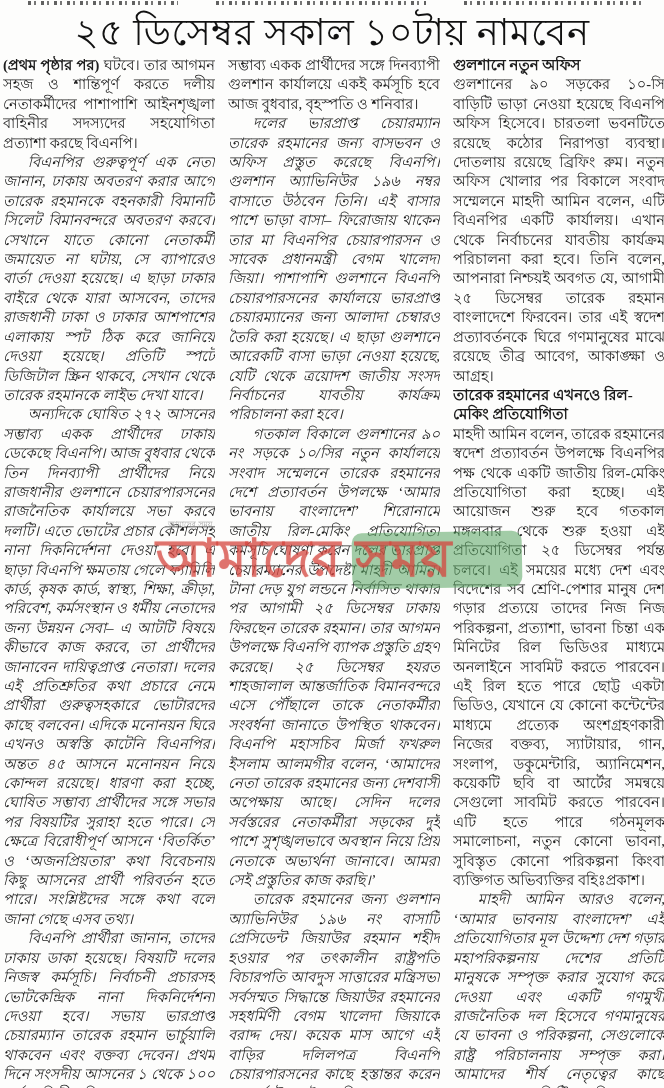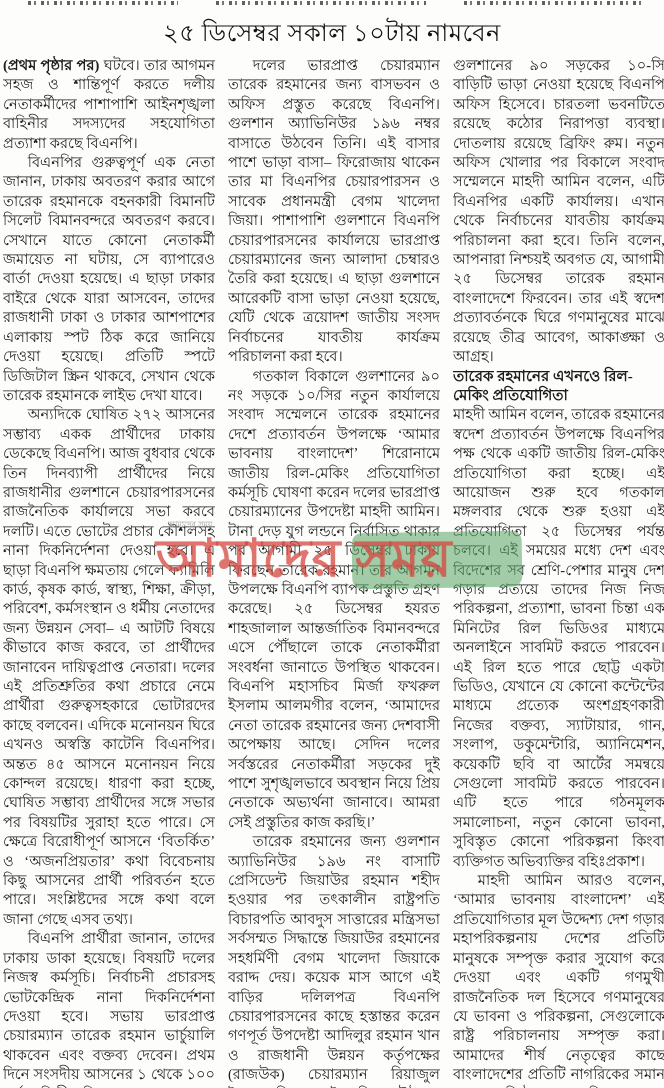--- a/index.html
+++ b/index.html
@@ -21,21 +21,21 @@
     background:repeating-linear-gradient(90deg,#3a3a3a 0 3px,transparent 3px 6px,#555 6px 8px,transparent 8px 13px);
     opacity:.8;
   }
   .crop-frag.f1{width:150px;}
   .crop-frag.f2{width:210px;}
   .crop-frag.f3{width:180px;}
 
   .headline{
     margin:16px 8px 6px 8px;
     text-align:center;
-    font-size:24px;
+    font-size:37px;
     line-height:34px;
     font-weight:500;
     color:#111;
     letter-spacing:.5px;
   }
 
   .columns{
     position:absolute;top:56px;left:0;
     width:664px;height:1032px;
     display:flex;
@@ -49,21 +49,21 @@
     flex:0 0 212px;
     overflow:hidden;
     height:100%;
   }
   .col p, .col h3{
     margin:0;
     font-size:14.6px;
     line-height:19.4px;
     text-align:justify;
   }
-  .col p.indent{text-indent:1.7em;}
+  .col p.indent{text-indent:1.7em;font-style:italic;}
   .col h3{
     font-weight:bold;
     text-align:left;
     font-size:15px;
   }
   .lead-bold{font-weight:bold;}
 
   
   .watermark{
     position:absolute;
@@ -111,27 +111,29 @@
 
   <div class="col">
     <p><strong class="lead-bold">(প্রথম পৃষ্ঠার পর)</strong> <span>ঘটবে। তার আগমন সহজ ও শান্তিপূর্ণ করতে দলীয় নেতাকর্মীদের পাশাপাশি আইনশৃঙ্খলা বাহিনীর সদস্যদের সহযোগিতা প্রত্যাশা করছে বিএনপি।</span></p>
     <p class="indent">বিএনপির গুরুত্বপূর্ণ এক নেতা জানান, ঢাকায় অবতরণ করার আগে তারেক রহমানকে বহনকারী বিমানটি সিলেট বিমানবন্দরে অবতরণ করবে। সেখানে যাতে কোনো নেতাকর্মী জমায়েত না ঘটায়, সে ব্যাপারেও বার্তা দেওয়া হয়েছে। এ ছাড়া ঢাকার বাইরে থেকে যারা আসবেন, তাদের রাজধানী ঢাকা ও ঢাকার আশপাশের এলাকায় স্পট ঠিক করে জানিয়ে দেওয়া হয়েছে। প্রতিটি স্পটে ডিজিটাল স্ক্রিন থাকবে, সেখান থেকে তারেক রহমানকে লাইভ দেখা যাবে।</p>
     <p class="indent">অন্যদিকে ঘোষিত ২৭২ আসনের সম্ভাব্য একক প্রার্থীদের ঢাকায় ডেকেছে বিএনপি। আজ বুধবার থেকে তিন দিনব্যাপী প্রার্থীদের নিয়ে রাজধানীর গুলশানে চেয়ারপারসনের রাজনৈতিক কার্যালয়ে সভা করবে দলটি। এতে ভোটের প্রচার কৌশলসহ নানা দিকনির্দেশনা দেওয়া হবে। এ ছাড়া বিএনপি ক্ষমতায় গেলে ফ্যামিলি কার্ড, কৃষক কার্ড, স্বাস্থ্য, শিক্ষা, ক্রীড়া, পরিবেশ, কর্মসংস্থান ও ধর্মীয় নেতাদের জন্য উন্নয়ন সেবা– এ আটটি বিষয়ে কীভাবে কাজ করবে, তা প্রার্থীদের জানাবেন দায়িত্বপ্রাপ্ত নেতারা। দলের এই প্রতিশ্রুতির কথা প্রচারে নেমে প্রার্থীরা গুরুত্বসহকারে ভোটারদের কাছে বলবেন। এদিকে মনোনয়ন ঘিরে এখনও অস্বস্তি কাটেনি বিএনপির। অন্তত ৪৫ আসনে মনোনয়ন নিয়ে কোন্দল রয়েছে। ধারণা করা হচ্ছে, ঘোষিত সম্ভাব্য প্রার্থীদের সঙ্গে সভার পর বিষয়টির সুরাহা হতে পারে। সে ক্ষেত্রে বিরোধীপূর্ণ আসনে ‘বিতর্কিত’ ও ‘অজনপ্রিয়তার’ কথা বিবেচনায় কিছু আসনের প্রার্থী পরিবর্তন হতে পারে। সংশ্লিষ্টদের সঙ্গে কথা বলে জানা গেছে এসব তথ্য।</p>
     <p class="indent">বিএনপি প্রার্থীরা জানান, তাদের ঢাকায় ডাকা হয়েছে। বিষয়টি দলের নিজস্ব কর্মসূচি। নির্বাচনী প্রচারসহ ভোটকেন্দ্রিক নানা দিকনির্দেশনা দেওয়া হবে। সভায় ভারপ্রাপ্ত চেয়ারম্যান তারেক রহমান ভার্চুয়ালি থাকবেন এবং বক্তব্য দেবেন। প্রথম দিনে সংসদীয় আসনের ১ থেকে ১০০ পর্যন্ত, দ্বিতীয় দিনে ১০১ থেকে ২০০ এবং শেষ দিনে ২০১ থেকে ৩০০ সংসদীয় আসনের সম্ভাব্য প্রার্থীরা সভায় অংশ নেবেন।</p>
 
   </div>
 
   <div class="col">
+    <p>সম্ভাব্য একক প্রার্থীদের সঙ্গে দিনব্যাপী গুলশান কার্যালয়ে একই কর্মসূচি হবে আজ বুধবার, বৃহস্পতি ও শনিবার।</p>
     <p class="indent">দলের ভারপ্রাপ্ত চেয়ারম্যান তারেক রহমানের জন্য বাসভবন ও অফিস প্রস্তুত করেছে বিএনপি। গুলশান অ্যাভিনিউর ১৯৬ নম্বর বাসাতে উঠবেন তিনি। এই বাসার পাশে ভাড়া বাসা– ফিরোজায় থাকেন তার মা বিএনপির চেয়ারপারসন ও সাবেক প্রধানমন্ত্রী বেগম খালেদা জিয়া। পাশাপাশি গুলশানে বিএনপি চেয়ারপারসনের কার্যালয়ে ভারপ্রাপ্ত চেয়ারম্যানের জন্য আলাদা চেম্বারও তৈরি করা হয়েছে। এ ছাড়া গুলশানে আরেকটি বাসা ভাড়া নেওয়া হয়েছে, যেটি থেকে ত্রয়োদশ জাতীয় সংসদ নির্বাচনের যাবতীয় কার্যক্রম পরিচালনা করা হবে।</p>
     <p class="indent">গতকাল বিকালে গুলশানের ৯০ নং সড়কে ১০/সির নতুন কার্যালয়ে সংবাদ সম্মেলনে তারেক রহমানের দেশে প্রত্যাবর্তন উপলক্ষে ‘আমার ভাবনায় বাংলাদেশ’ শিরোনামে জাতীয় রিল-মেকিং প্রতিযোগিতা কর্মসূচি ঘোষণা করেন দলের ভারপ্রাপ্ত চেয়ারম্যানের উপদেষ্টা মাহদী আমিন। টানা দেড় যুগ লন্ডনে নির্বাসিত থাকার পর আগামী ২৫ ডিসেম্বর ঢাকায় ফিরছেন তারেক রহমান। তার আগমন উপলক্ষে বিএনপি ব্যাপক প্রস্তুতি গ্রহণ করেছে। ২৫ ডিসেম্বর হযরত শাহজালাল আন্তর্জাতিক বিমানবন্দরে এসে পৌঁছালে তাকে নেতাকর্মীরা সংবর্ধনা জানাতে উপস্থিত থাকবেন। বিএনপি মহাসচিব মির্জা ফখরুল ইসলাম আলমগীর বলেন, ‘আমাদের নেতা তারেক রহমানের জন্য দেশবাসী অপেক্ষায় আছে। সেদিন দলের সর্বস্তরের নেতাকর্মীরা সড়কের দুই পাশে সুশৃঙ্খলভাবে অবস্থান নিয়ে প্রিয় নেতাকে অভ্যর্থনা জানাবে। আমরা সেই প্রস্তুতির কাজ করছি।’</p>
     <p class="indent">তারেক রহমানের জন্য গুলশান অ্যাভিনিউর ১৯৬ নং বাসাটি প্রেসিডেন্ট জিয়াউর রহমান শহীদ হওয়ার পর তৎকালীন রাষ্ট্রপতি বিচারপতি আবদুস সাত্তারের মন্ত্রিসভা সর্বসম্মত সিদ্ধান্তে জিয়াউর রহমানের সহধর্মিণী বেগম খালেদা জিয়াকে বরাদ্দ দেয়। কয়েক মাস আগে এই বাড়ির দলিলপত্র বিএনপি চেয়ারপারসনের কাছে হস্তান্তর করেন গণপূর্ত উপদেষ্টা আদিলুর রহমান খান ও রাজধানী উন্নয়ন কর্তৃপক্ষের (রাজউক) চেয়ারম্যান রিয়াজুল ইসলাম রিজু। সেই বাড়িতে উঠছেন তারেক রহমান। তার দেশে আসাকে কেন্দ্র করে বাসার সামনে নিরাপত্তা ছাউনি বসানো হয়েছে। সড়কের সামনে স্থাপন করা হয়েছে সিসি ক্যামেরা। নিরাপত্তায় নিয়োজিত কর্মীরা জানান, এখানে তারেক রহমান থাকবেন, সে জন্য এই নিরাপত্তাব্যবস্থা করা হচ্ছে।</p>
 
   </div>
 
   <div class="col">
+    <h3>গুলশানে নতুন অফিস</h3>
     <p>গুলশানের ৯০ সড়কের ১০-সি বাড়িটি ভাড়া নেওয়া হয়েছে বিএনপি অফিস হিসেবে। চারতলা ভবনটিতে রয়েছে কঠোর নিরাপত্তা ব্যবস্থা। দোতলায় রয়েছে ব্রিফিং রুম। নতুন অফিস খোলার পর বিকালে সংবাদ সম্মেলনে মাহদী আমিন বলেন, এটি বিএনপির একটি কার্যালয়। এখান থেকে নির্বাচনের যাবতীয় কার্যক্রম পরিচালনা করা হবে। তিনি বলেন, আপনারা নিশ্চয়ই অবগত যে, আগামী ২৫ ডিসেম্বর তারেক রহমান বাংলাদেশে ফিরবেন। তার এই স্বদেশ প্রত্যাবর্তনকে ঘিরে গণমানুষের মাঝে রয়েছে তীব্র আবেগ, আকাঙ্ক্ষা ও আগ্রহ।</p>
     <h3>তারেক রহমানের এখনওে রিল-মেকিং প্রতিযোগিতা</h3>
     <p>মাহদী আমিন বলেন, তারেক রহমানের স্বদেশ প্রত্যাবর্তন উপলক্ষে বিএনপির পক্ষ থেকে একটি জাতীয় রিল-মেকিং প্রতিযোগিতা করা হচ্ছে। এই আয়োজন শুরু হবে গতকাল মঙ্গলবার থেকে শুরু হওয়া এই প্রতিযোগিতা ২৫ ডিসেম্বর পর্যন্ত চলবে। এই সময়ের মধ্যে দেশ এবং বিদেশের সব শ্রেণি-পেশার মানুষ দেশ গড়ার প্রত্যয়ে তাদের নিজ নিজ পরিকল্পনা, প্রত্যাশা, ভাবনা চিন্তা এক মিনিটের রিল ভিডিওর মাধ্যমে অনলাইনে সাবমিট করতে পারবেন। এই রিল হতে পারে ছোট্ট একটা ভিডিও, যেখানে যে কোনো কন্টেন্টের মাধ্যমে প্রত্যেক অংশগ্রহণকারী নিজের বক্তব্য, স্যাটায়ার, গান, সংলাপ, ডকুমেন্টারি, অ্যানিমেশন, কয়েকটি ছবি বা আর্টের সমন্বয়ে সেগুলো সাবমিট করতে পারবেন। এটি হতে পারে গঠনমূলক সমালোচনা, নতুন কোনো ভাবনা, সুবিস্তৃত কোনো পরিকল্পনা কিংবা ব্যক্তিগত অভিব্যক্তির বহিঃপ্রকাশ।</p>
     <p class="indent">মাহদী আমিন আরও বলেন, ‘আমার ভাবনায় বাংলাদেশ’ এই প্রতিযোগিতার মূল উদ্দেশ্য দেশ গড়ার মহাপরিকল্পনায় দেশের প্রতিটি মানুষকে সম্পৃক্ত করার সুযোগ করে দেওয়া এবং একটি গণমুখী রাজনৈতিক দল হিসেবে গণমানুষের যে ভাবনা ও পরিকল্পনা, সেগুলোকে রাষ্ট্র পরিচালনায় সম্পৃক্ত করা। আমাদের শীর্ষ নেতৃত্বের কাছে বাংলাদেশের প্রতিটি নাগরিকের সমান সুযোগ প্রতিষ্ঠার মাধ্যমে চিন্তাগুলোকে পৌঁছে দিতে চাই। একই সঙ্গে তৃণমূলের সঙ্গে ভবিষ্যৎ বাংলাদেশ পরিচালনার দায়িত্বে যদি বিএনপি আসে, সেই দলের সব পর্যায়ের নেতাকর্মীর একটি আন্তরিকতা এবং সৌহার্দ্যের মেলবন্ধন তৈরি করতে চাই। তিনি জানান, এই কর্মসূচির সবচেয়ে বড় চমক– যারা বিজয়ী হবেন তাদের থেকে মেধাভিত্তিক শীর্ষ ১০ জনকে বিএনপির ভারপ্রাপ্ত চেয়ারম্যান তারেক রহমানের সঙ্গে একটি অনুষ্ঠানের মাধ্যমে একান্ত আলাপের সুযোগ করে দেওয়া হবে।</p>
 
   </div>
 
 </div>
 
 <div class="watermark">

